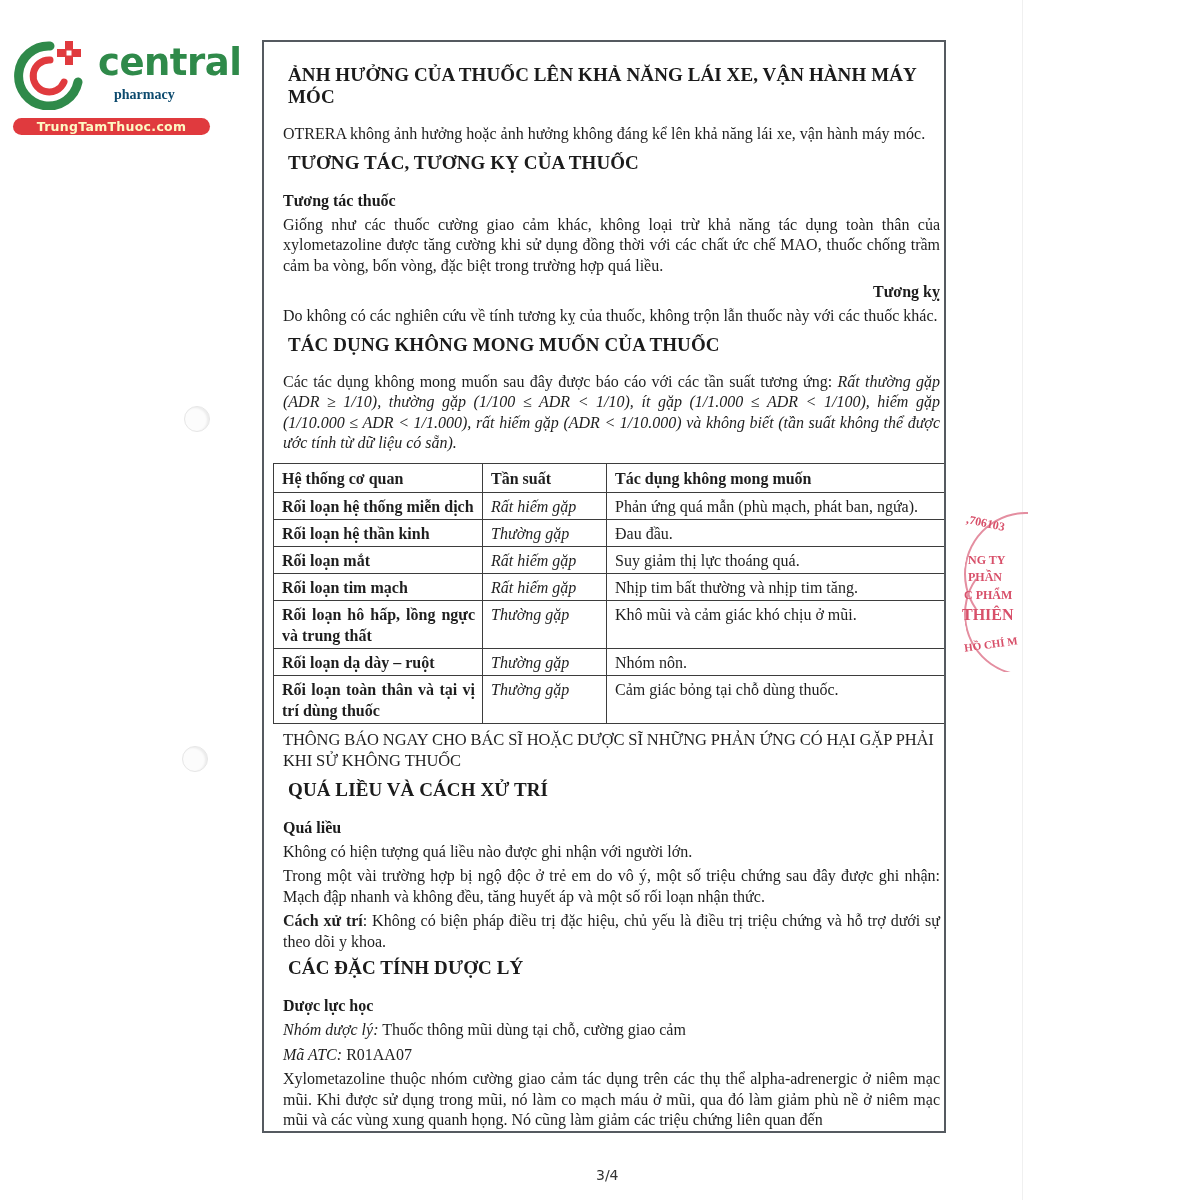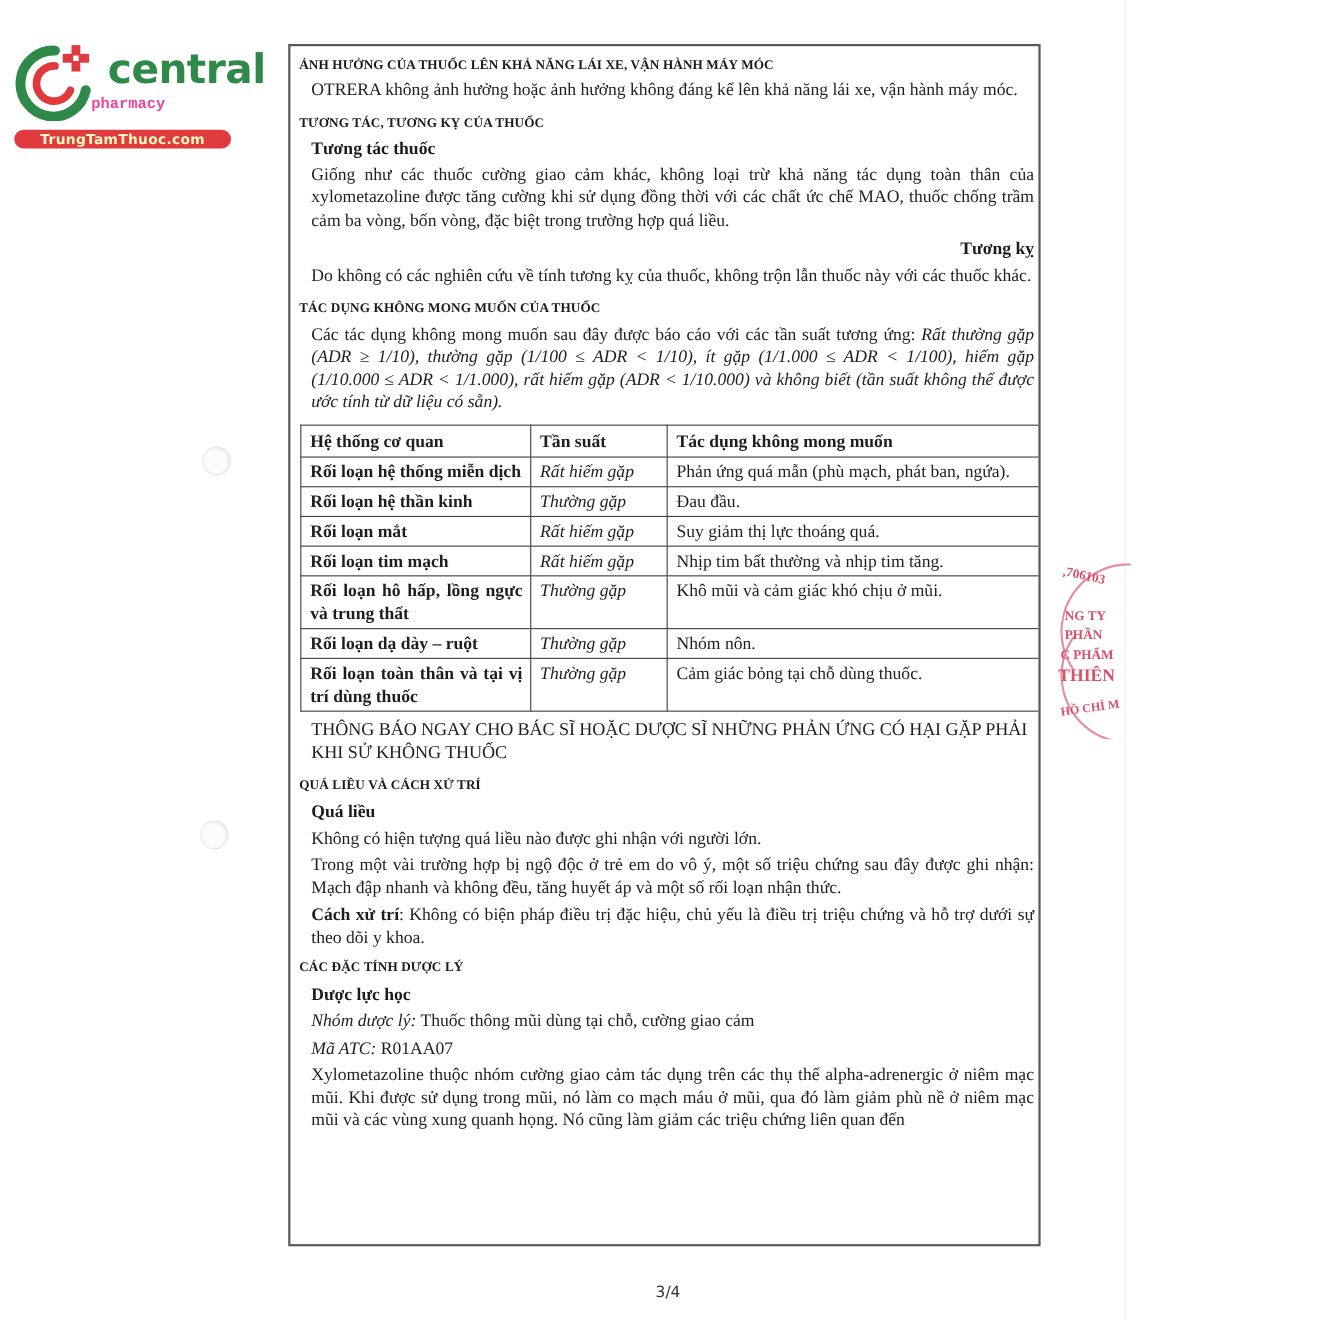--- a/index.html
+++ b/index.html
@@ -7,22 +7,22 @@
     width: 1200px; height: 1200px; position: relative; overflow: hidden;
     background: #ffffff;
     font-family: "Liberation Serif", "DejaVu Serif", serif;
     color: #1e1e1e;
   }
   
   .logo { position: absolute; left: 10px; top: 36px; width: 205px; height: 100px; }
   .logo-mark { position: absolute; left: 0; top: 2px; width: 80px; height: 72px; }
   .logo-word { position: absolute; left: 88px; top: 8px; font-family: "DejaVu Sans", sans-serif;
     font-weight: bold; font-size: 37px; color: #2f8a4a; letter-spacing: -0.5px; line-height: 1; }
-  .logo-sub { position: absolute; left: 73px; top: 52px; font-family: Liberation Mono, monospace;
-    font-weight: bold; font-size: 14px; color: #ec4899; line-height: 1; }
+  .logo-sub { position: absolute; left: 104px; top: 52px; font-family: Liberation Serif, serif;
+    font-weight: bold; font-size: 14px; color: #0c4a6e; line-height: 1; }
   .logo-pill { position: absolute; left: 3px; top: 82px; width: 197px; height: 17px; border-radius: 9px;
     background: #e03a3e; color: #fef9c3; font-family: "DejaVu Sans", sans-serif; font-weight: bold;
     font-size: 12.5px; line-height: 17px; text-align: center; letter-spacing: 0.3px; }
 
   
   .hole { position: absolute; width: 24px; height: 24px; border-radius: 50%;
     border: 1px solid #e6e6e6; box-shadow: inset -2px 1px 2px #ececec; background: #fcfcfc; }
 
   
   .gutter-line { position: absolute; left: 1022px; top: 0; width: 1px; height: 1200px; background: #f0f0f0; }
@@ -37,21 +37,21 @@
   .stamp-num { position: absolute; left: 8px; top: 4px; font-size: 12px; transform: rotate(12deg); }
   .stamp-line { position: absolute; left: 10px; font-size: 12px; line-height: 1; }
   .stamp-line.big { font-size: 16px; }
   .stamp-city { position: absolute; left: 6px; top: 126px; font-size: 11px; transform: rotate(-8deg); }
 
   
   .frame { position: absolute; left: 262px; top: 40px; width: 680px; height: 1089px;
     border: 2px solid #555a60; border-top-width: 2px; box-sizing: content-box; overflow: hidden; }
   .content { position: absolute; left: 8px; top: 6px; width: 668px; }
 
-  h2 { margin: 0; font-size: 12px; font-weight: bold; line-height: 22px; color: #1b1b1b; letter-spacing: 0.1px; }
+  h2 { margin: 16px; font-size: 19px; font-weight: bold; line-height: 22px; color: #1b1b1b; letter-spacing: 0.1px; }
   h3 { margin: 0; font-size: 16px; font-weight: bold; line-height: 21px; padding-left: 11px; color: #1b1b1b; }
   p { margin: 0; font-size: 16px; line-height: 20.5px; padding-left: 11px; text-align: justify; color: #1e1e1e; }
   .i { font-style: italic; }
   .b { font-weight: bold; }
 
   
   table.adr { border-collapse: collapse; margin-left: 1px; width: 679px; font-size: 16px; table-layout: fixed; }
   table.adr td, table.adr th { border: 1.5px solid #3d3d3d; padding: 3px 7px 2px 8px; vertical-align: top;
     line-height: 21px; text-align: left; }
   table.adr th { font-weight: bold; padding-top: 4px; padding-bottom: 3px; }

